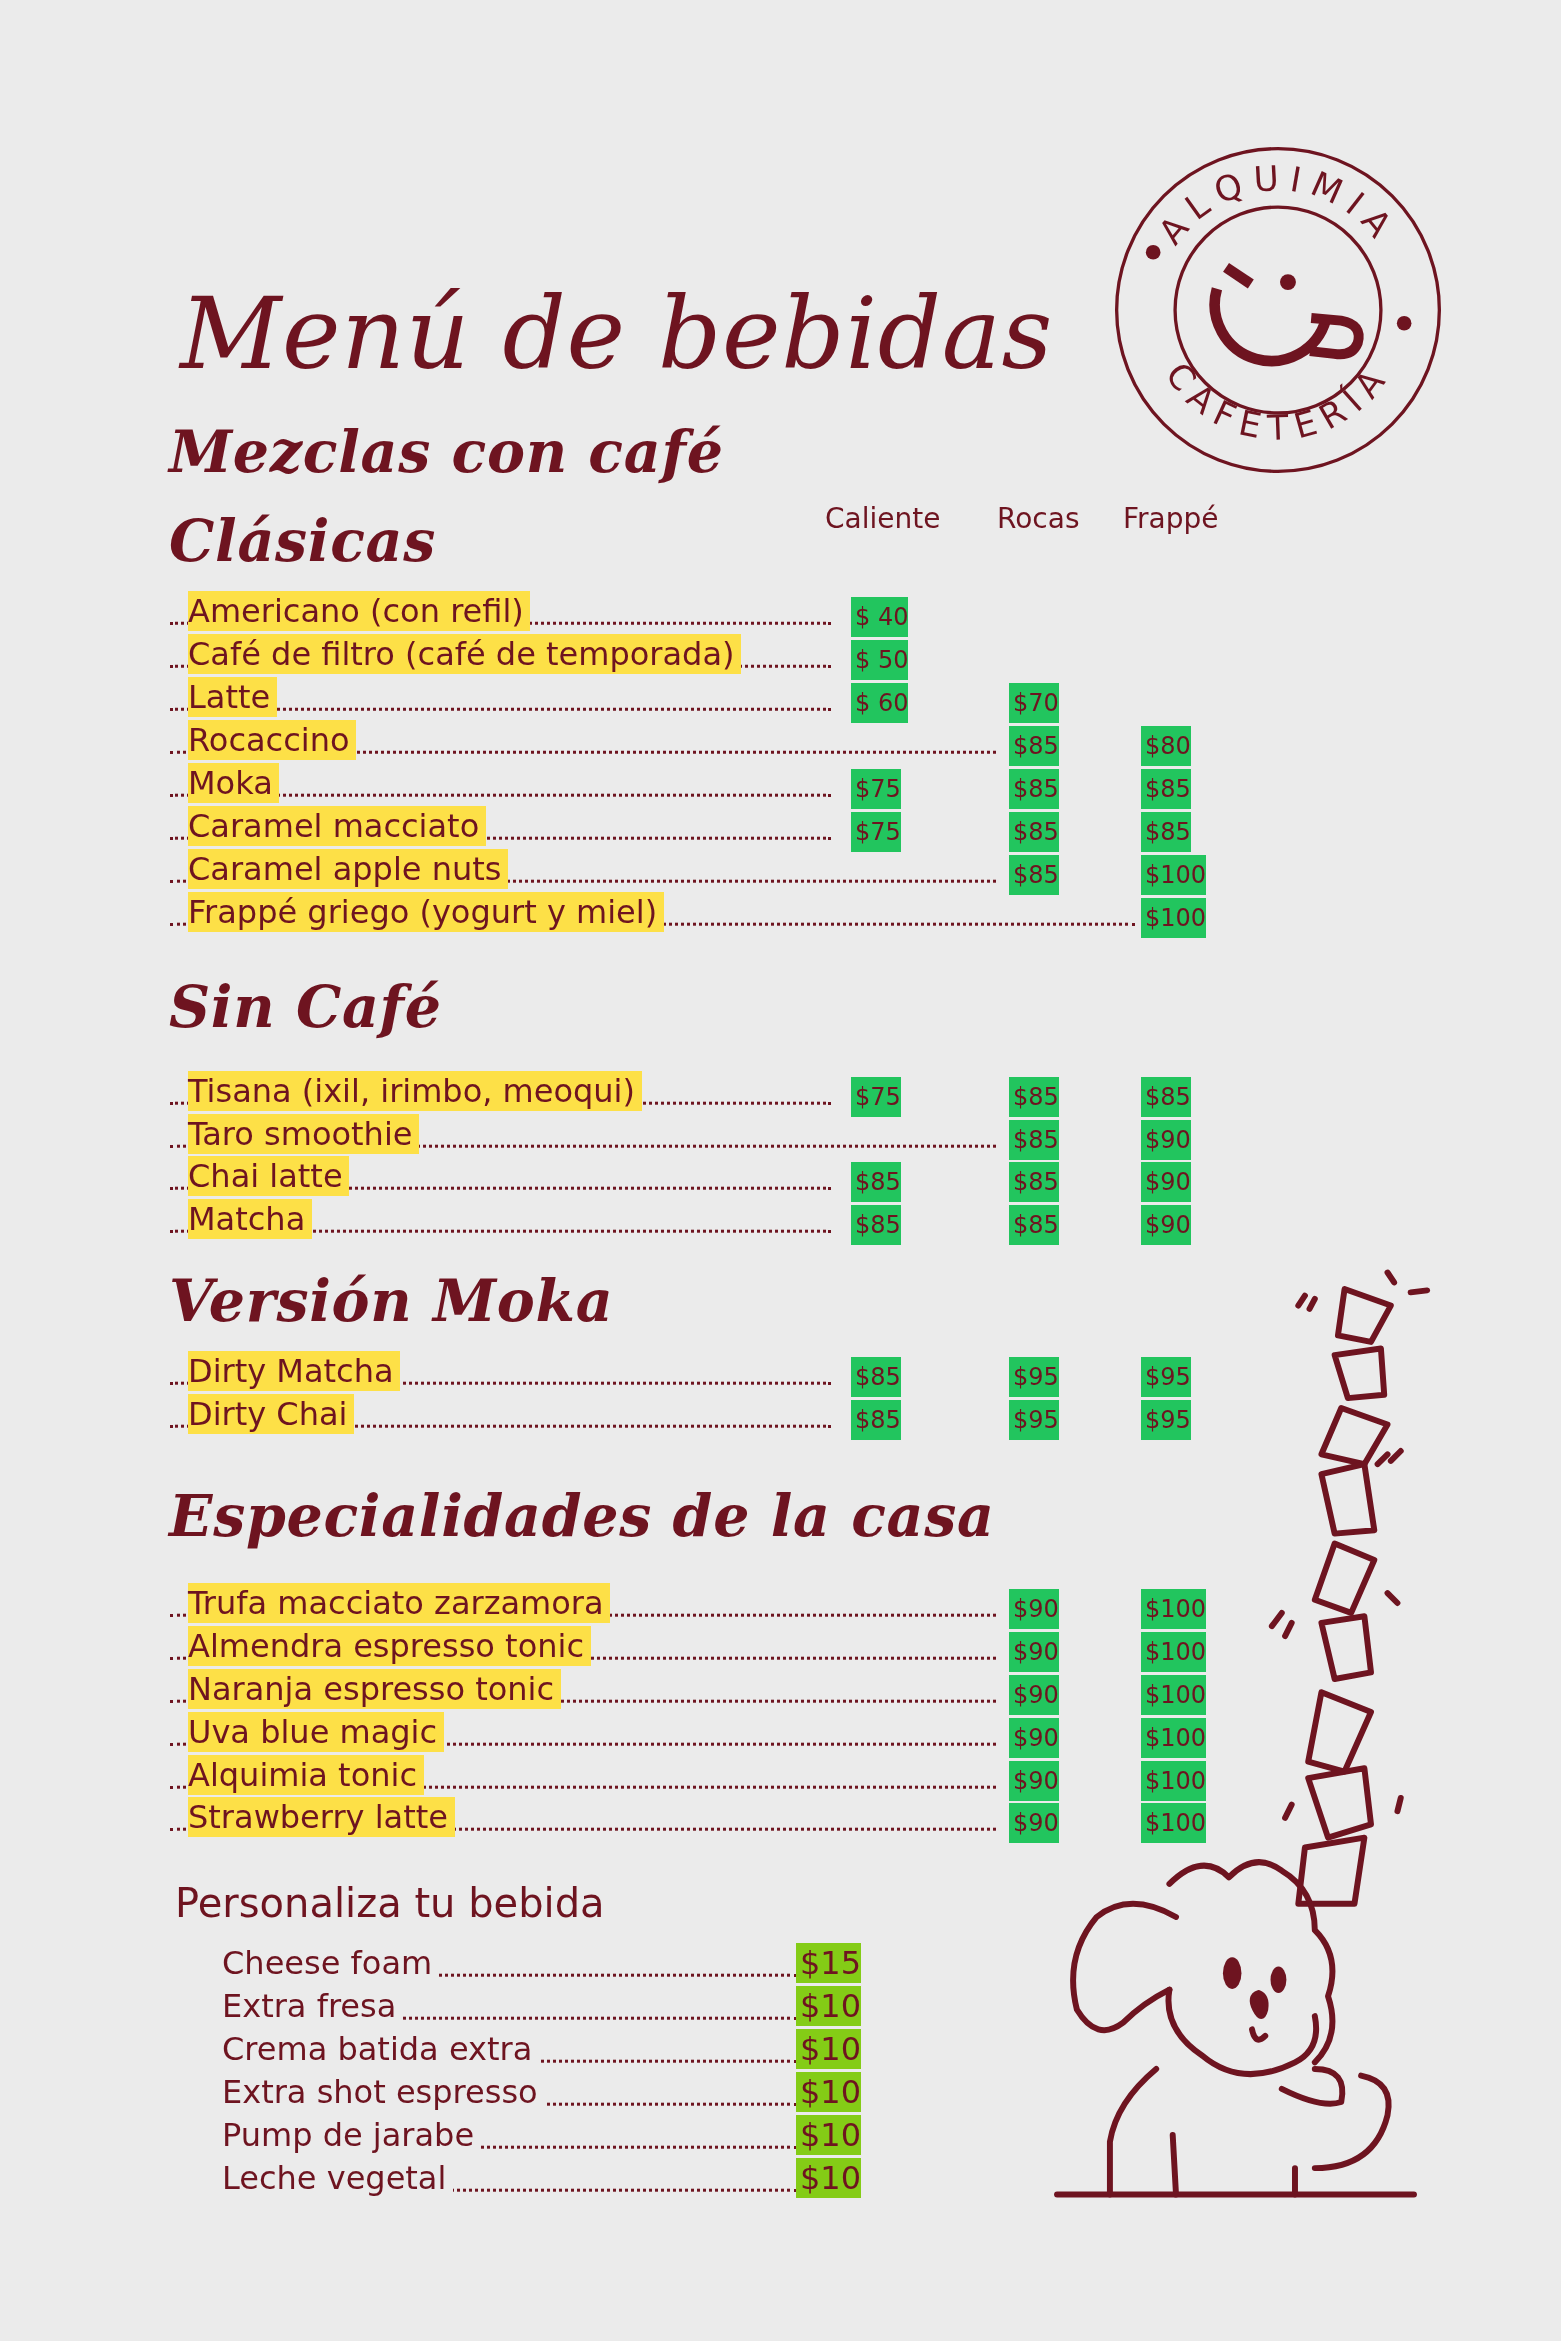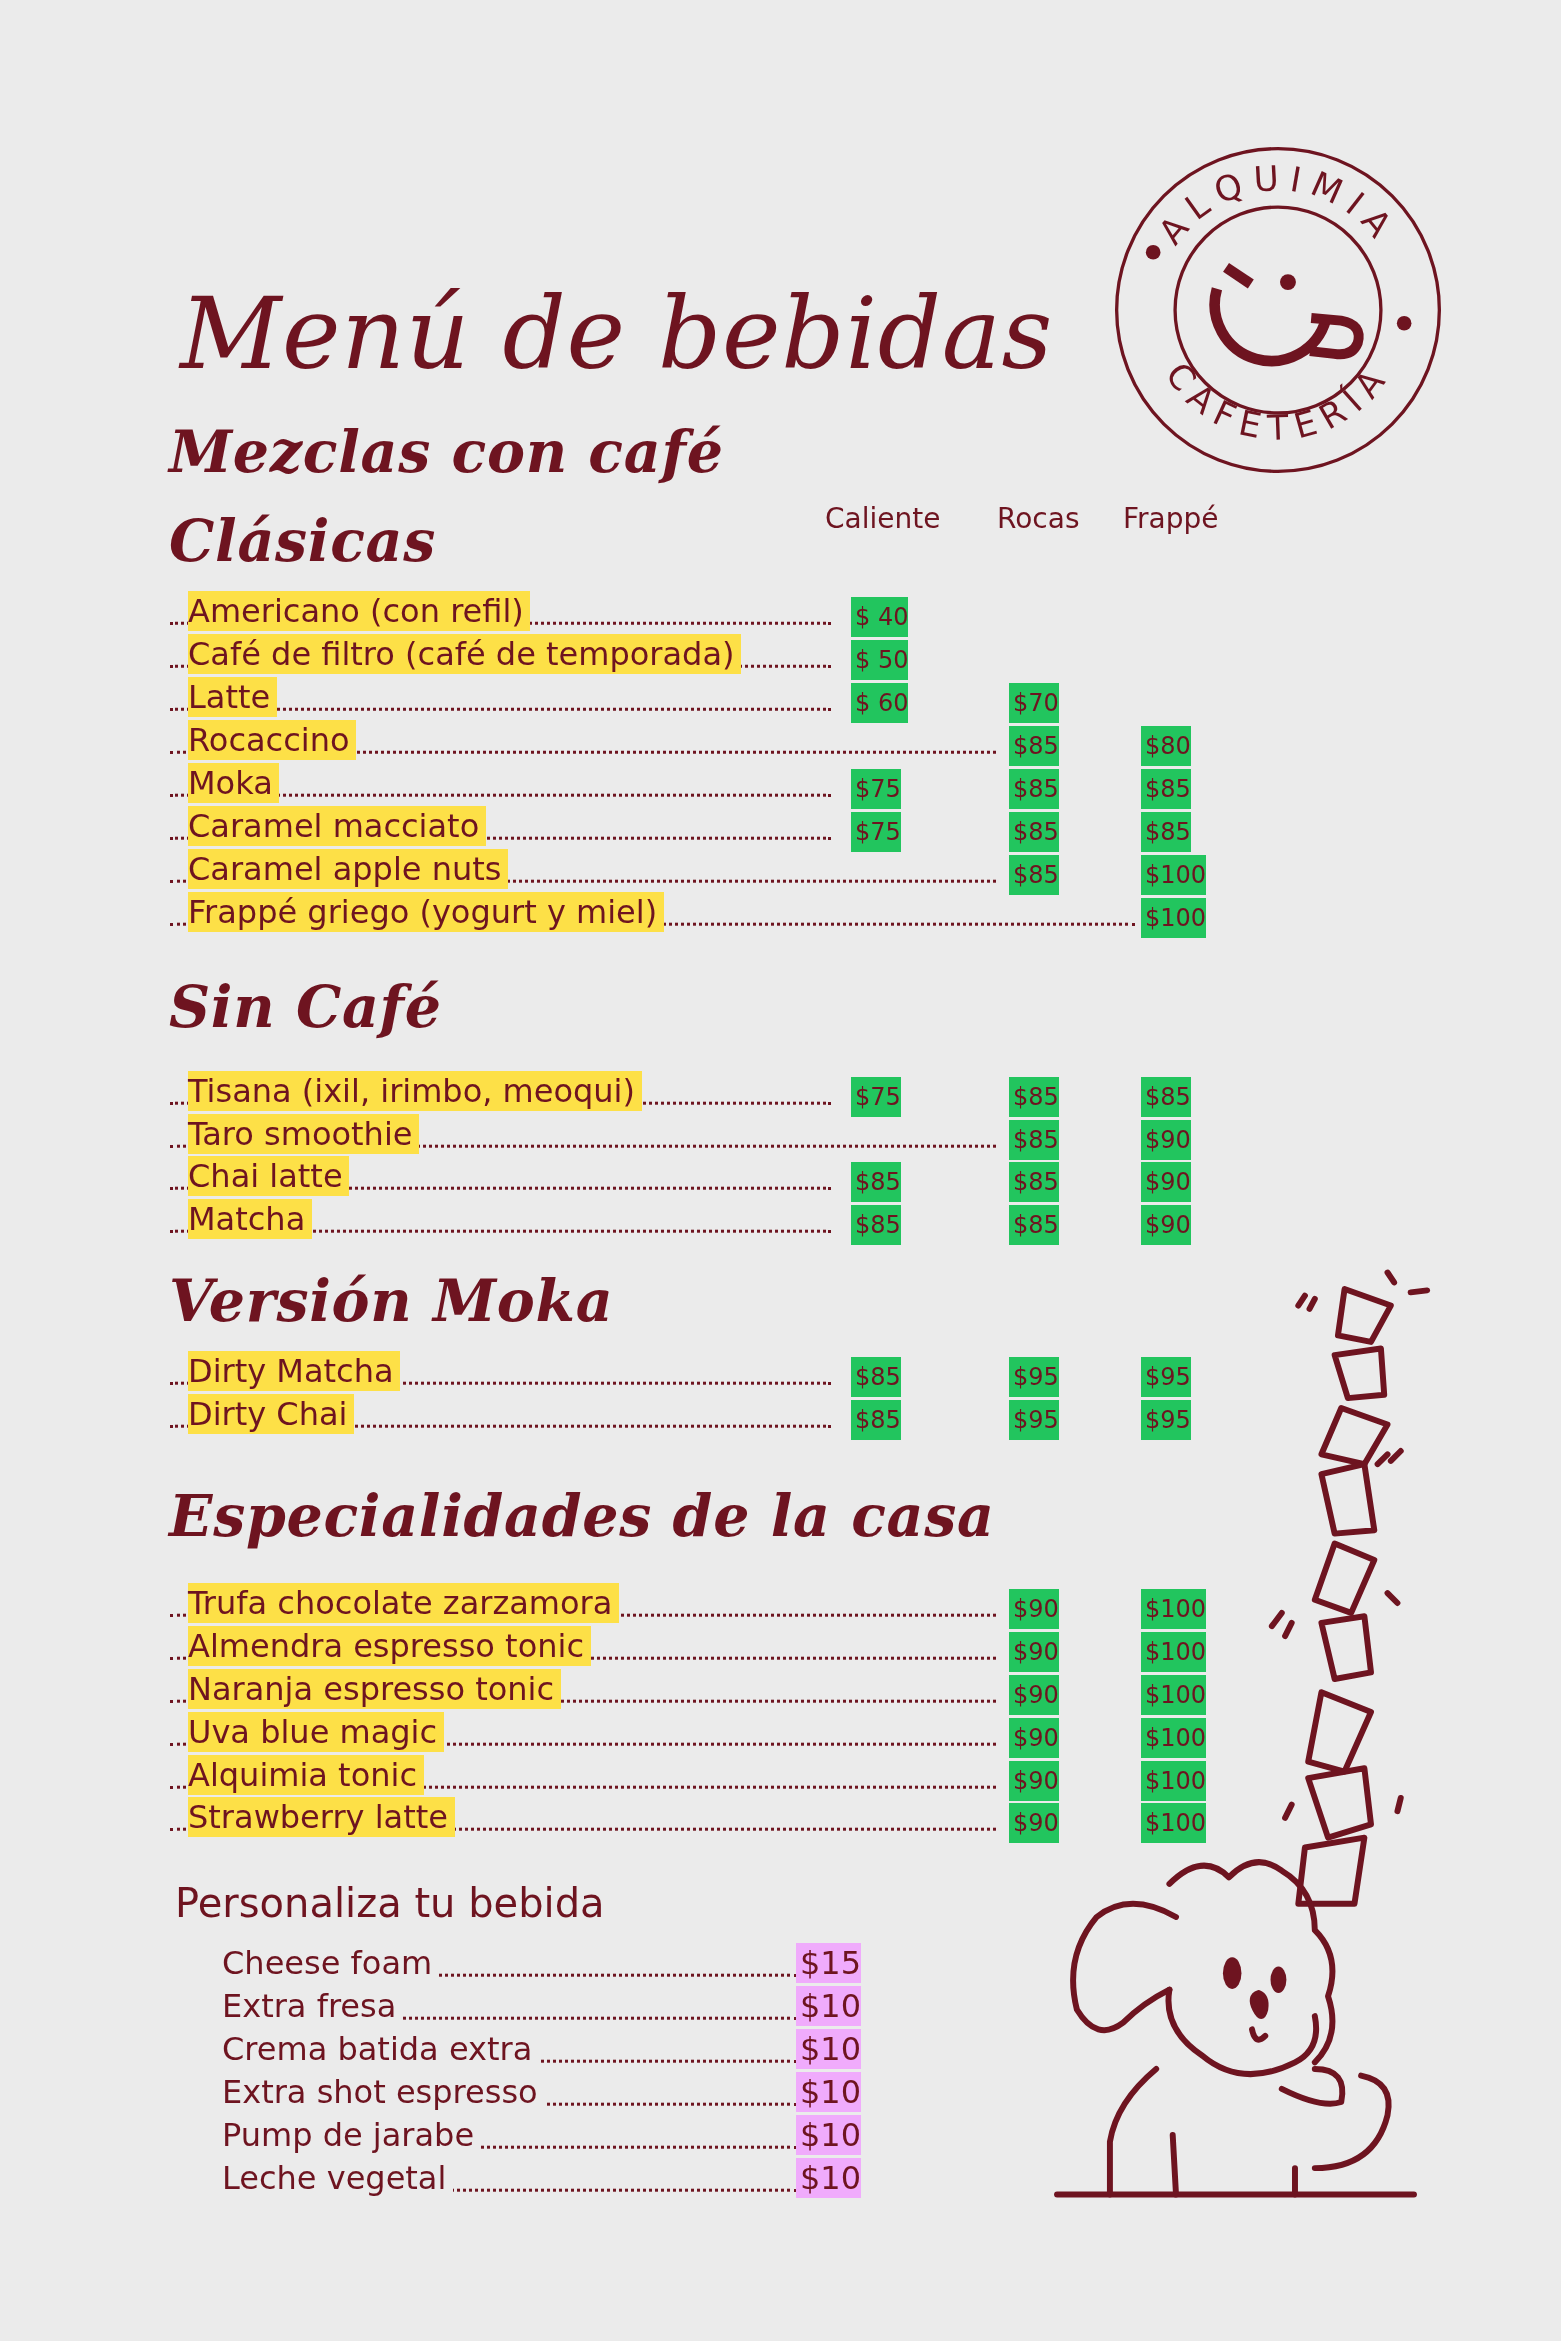--- a/index.html
+++ b/index.html
@@ -15,21 +15,21 @@
   .row .name { position:absolute; left:18px; top:0; background:#fde047; padding-right:6.6px; z-index:2; }
   .row .leader { position:absolute; left:0; top:0; height:40px; border-bottom:3.3px dotted #6e1420; transform:translateY(-9.3px); z-index:1; }
   .price { position:absolute; top:6px; font-size:24px; background:#22c55e; padding-left:4px; z-index:2; }
   .p-cal { left:681px; } .p-roc { left:839px; } .p-fra { left:971px; }
   #logo { position:absolute; left:1112px; top:144px; width:332px; height:332px; }
   #illus { position:absolute; left:1004px; top:1256px; width:463px; height:965px; }
   .small-sec { position:absolute; left:175px; top:1880px; font-size:40px; }
   .crow { position:absolute; left:175px; height:40px; font-size:32px; line-height:40px; white-space:nowrap; width:634px;margin-left:47px; }
   .crow .name { position:absolute; left:0; background:#ebebeb; padding-right:6.6px; z-index:2; }
   .crow .leader { position:absolute; left:0; right:59px; top:0; height:40px; border-bottom:3.3px dotted #6e1420; transform:translateY(-9.3px); }
-  .crow .cp { position:absolute; left:574px; background:#f0abfc; padding-left:4px; z-index:2; }
+  .crow .cp { position:absolute; left:574px; background:#84cc16; padding-left:4px; z-index:2; }
 </style>
 </head>
 <body>
 
 <h1 id="title" class="script">Menú de bebidas</h1>
 
 <svg id="logo" viewBox="0 0 500 500">
   <defs>
     <path id="arcTop" d="M 70 250 A 180 180 0 0 1 430 250"></path>
     <path id="arcBot" d="M 55 250 A 195 195 0 0 0 445 250"></path>
@@ -146,21 +146,21 @@
     <div class="leader" style="width:661px;"></div>
     <span class="name">Dirty Chai</span>
     <span class="price p-cal">$85</span>
     <span class="price p-roc">$95</span>
     <span class="price p-fra">$95</span>
   </div>
 
 <div class="sec script" style="top:1487px;">Especialidades de la casa</div>
 <div class="row" style="top:1583px;">
     <div class="leader" style="width:826px;"></div>
-    <span class="name">Trufa chocolate zarzamora</span>
+    <span class="name">Trufa macciato zarzamora</span>
     <span class="price p-roc">$90</span>
     <span class="price p-fra">$100</span>
   </div>
 <div class="row" style="top:1626px;">
     <div class="leader" style="width:826px;"></div>
     <span class="name">Almendra espresso tonic</span>
     <span class="price p-roc">$90</span>
     <span class="price p-fra">$100</span>
   </div>
 <div class="row" style="top:1669px;">

